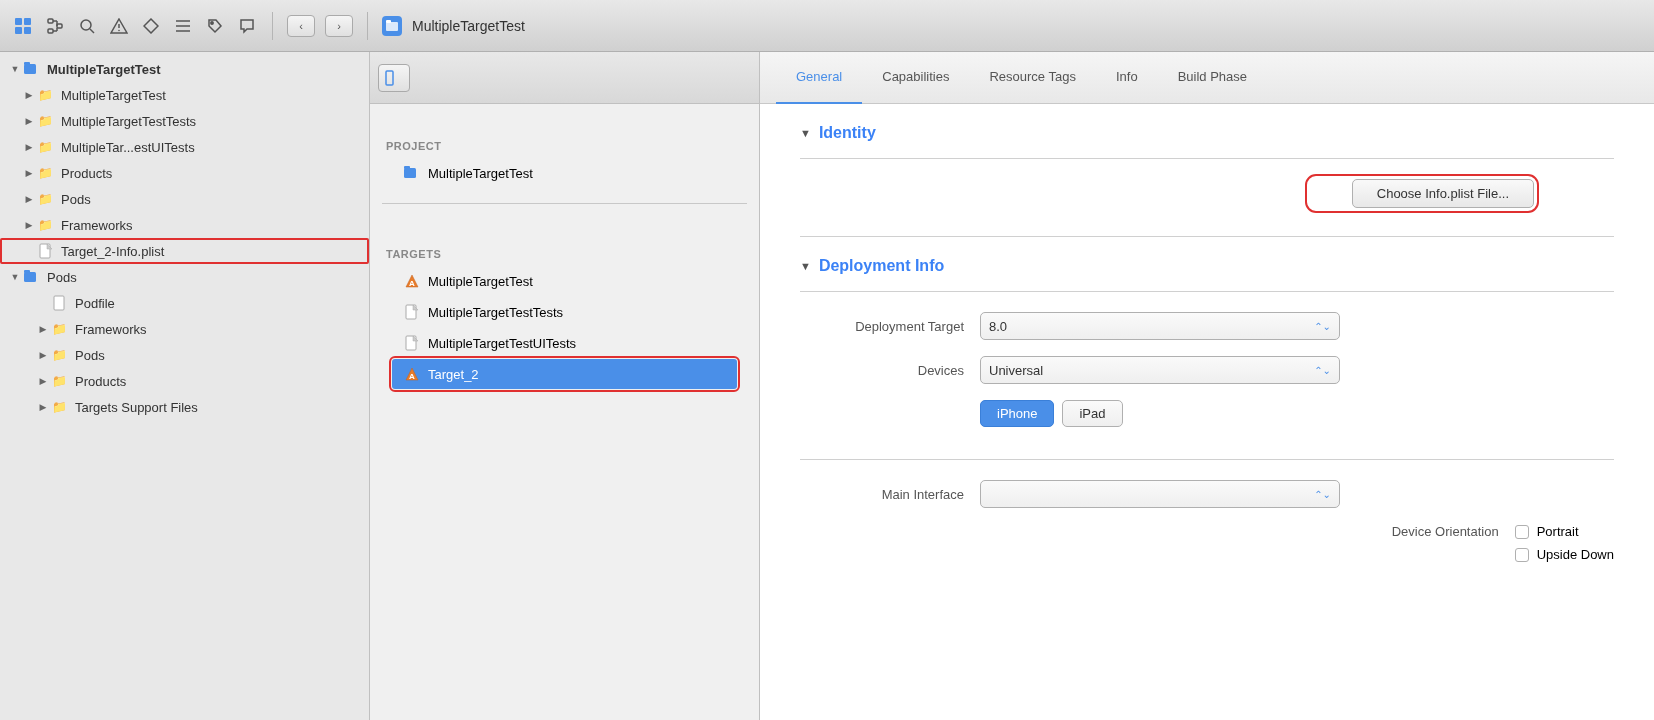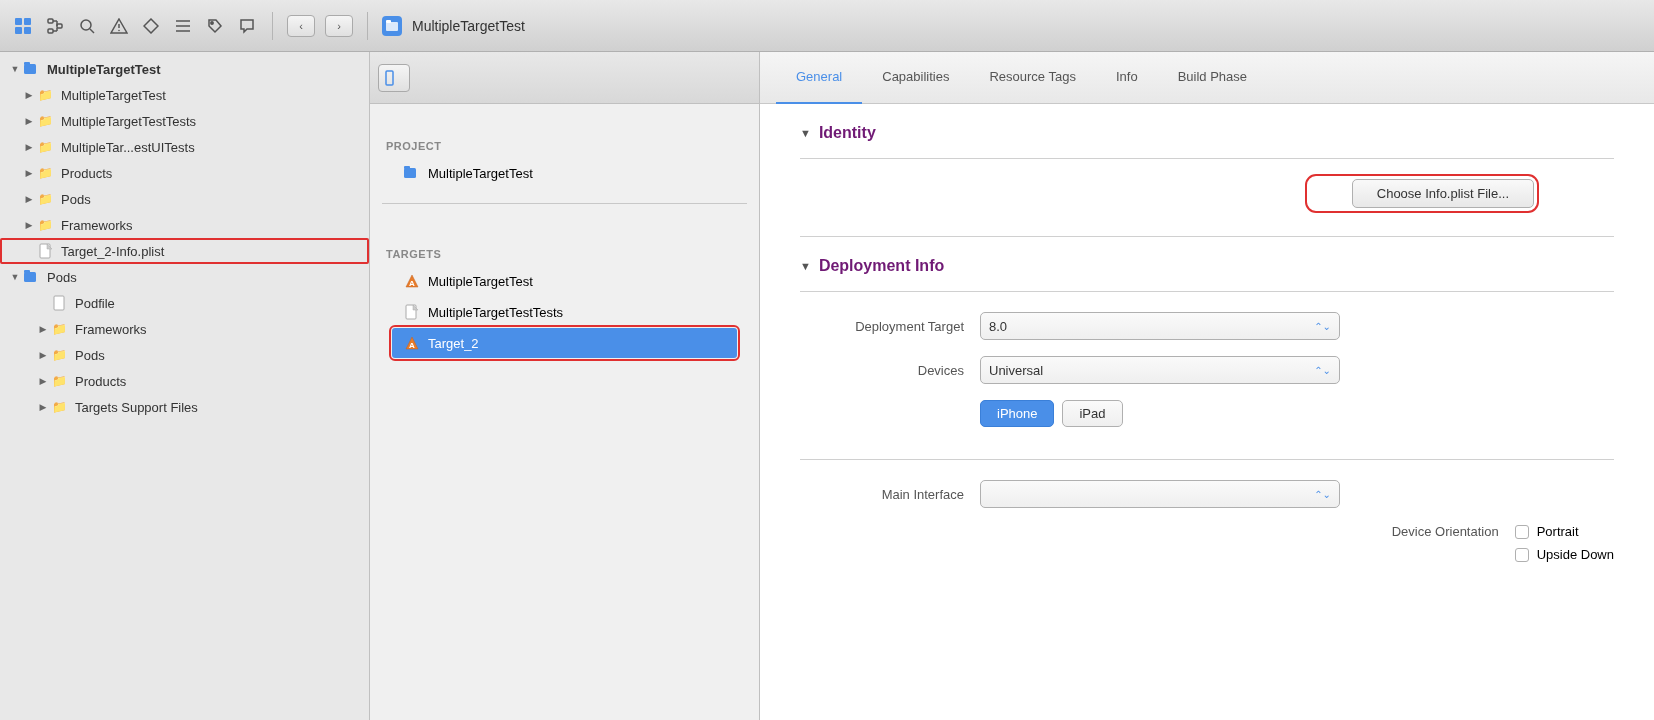--- a/index.html
+++ b/index.html
@@ -47,21 +47,21 @@
     .right-panel { flex: 1; background: white; display: flex; flex-direction: column; overflow: hidden; }
     .tab-bar { display: flex; align-items: center; height: 52px; background: linear-gradient(to bottom, #f5f5f5, #e8e8e8); border-bottom: 1px solid #c8c8c8; padding: 0 16px; gap: 0; }
     .tab-item { padding: 9px 20px; height: 52px; display: flex; align-items: center; font-size: 13px; color: #555; cursor: pointer; border-bottom: 2px solid transparent; }
     .tab-item.active { color: #4a8fe8; border-bottom: 2px solid #4a8fe8; font-weight: 500; }
 
     .right-content { flex: 1; overflow-y: auto; padding: 20px 40px; }
 
     
     .section-header { display: flex; align-items: center; margin-bottom: 16px; }
     .section-triangle { font-size: 11px; color: #555; margin-right: 8px; }
-    .section-title { font-size: 16px; font-weight: 600; color: #701a75; text-align: center; }
+    .section-title { font-size: 16px; font-weight: 600; color: #3b82f6; text-align: center; }
     .section-divider { height: 1px; background: #d0d0d0; margin: 0 0 20px 0; }
     .choose-btn { padding: 6px 24px; background: linear-gradient(to bottom, #f9f9f9, #e8e8e8); border: 1px solid #b0b0b0; border-radius: 5px; font-size: 13px; color: #333; cursor: pointer; }
 
     
     .form-row { display: flex; align-items: center; margin-bottom: 16px; }
     .form-label { width: 180px; text-align: right; font-size: 13px; color: #555; padding-right: 16px; flex-shrink: 0; }
     .form-control { flex: 1; max-width: 360px; }
     .select-box { width: 100%; height: 28px; background: linear-gradient(to bottom, #fafafa, #efefef); border: 1px solid #b0b0b0; border-radius: 5px; padding: 0 8px; font-size: 13px; color: #333; display: flex; align-items: center; justify-content: space-between; cursor: pointer; }
     .select-arrow { color: #4a8fe8; font-size: 10px; }
 
@@ -290,20 +290,29 @@
           <span>MultipleTargetTest</span>
         </div>
         <div class="middle-item">
           <span class="item-icon file-icon">
             <svg width="14" height="16" viewBox="0 0 14 16" fill="none">
               <rect x="1" y="1" width="10" height="14" rx="1" fill="white" stroke="#aaa" stroke-width="1"></rect>
               <path d="M8 1 L13 6 L8 6 Z" fill="#ccc" stroke="#aaa" stroke-width="0.5"></path>
             </svg>
           </span>
           <span>MultipleTargetTestTests</span>
+        </div>
+        <div class="middle-item">
+          <span class="item-icon file-icon">
+            <svg width="14" height="16" viewBox="0 0 14 16" fill="none">
+              <rect x="1" y="1" width="10" height="14" rx="1" fill="white" stroke="#aaa" stroke-width="1"></rect>
+              <path d="M8 1 L13 6 L8 6 Z" fill="#ccc" stroke="#aaa" stroke-width="0.5"></path>
+            </svg>
+          </span>
+          <span>MultipleTargetTestUITests</span>
         </div>
 
         <div class="middle-item selected">
           <span class="item-icon">
             <svg width="16" height="16" viewBox="0 0 16 16" fill="none">
               <polygon points="8,2 14,14 2,14" fill="#e87c2a" stroke="#c06020" stroke-width="0.5"></polygon>
               <text x="8" y="13" text-anchor="middle" font-size="8" fill="white" font-weight="bold">A</text>
             </svg>
           </span>
           <span>Target_2</span>

